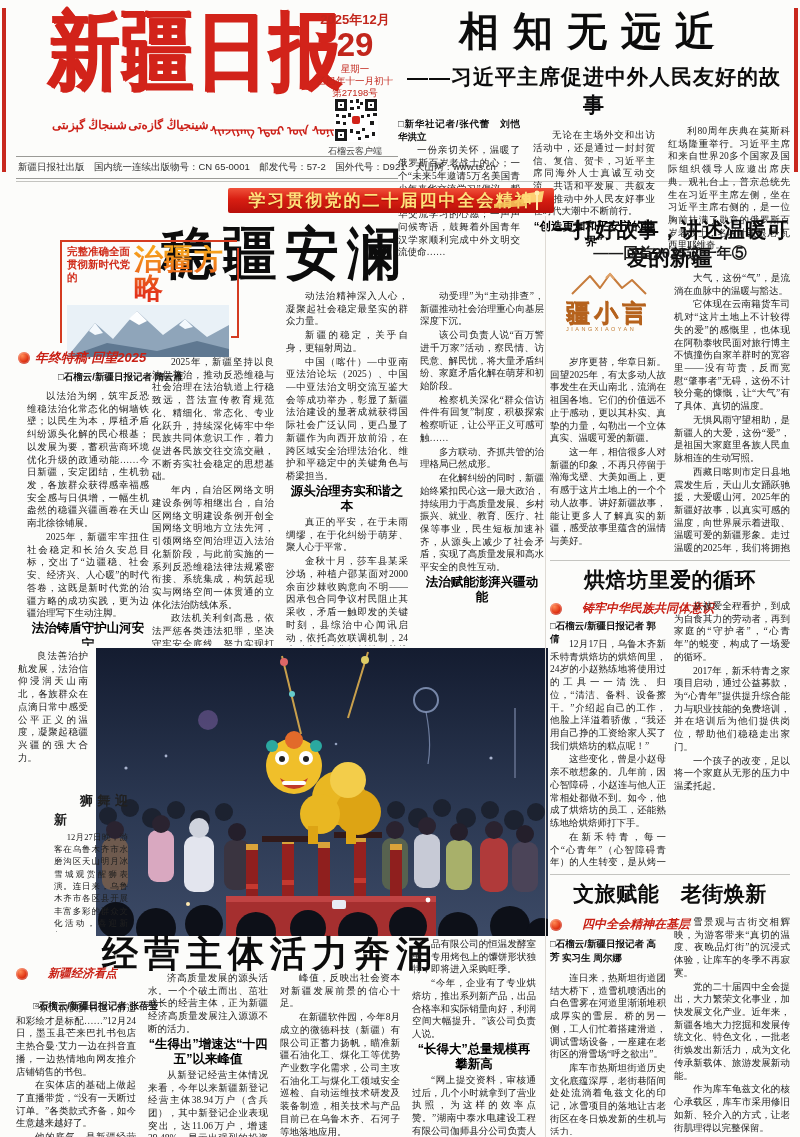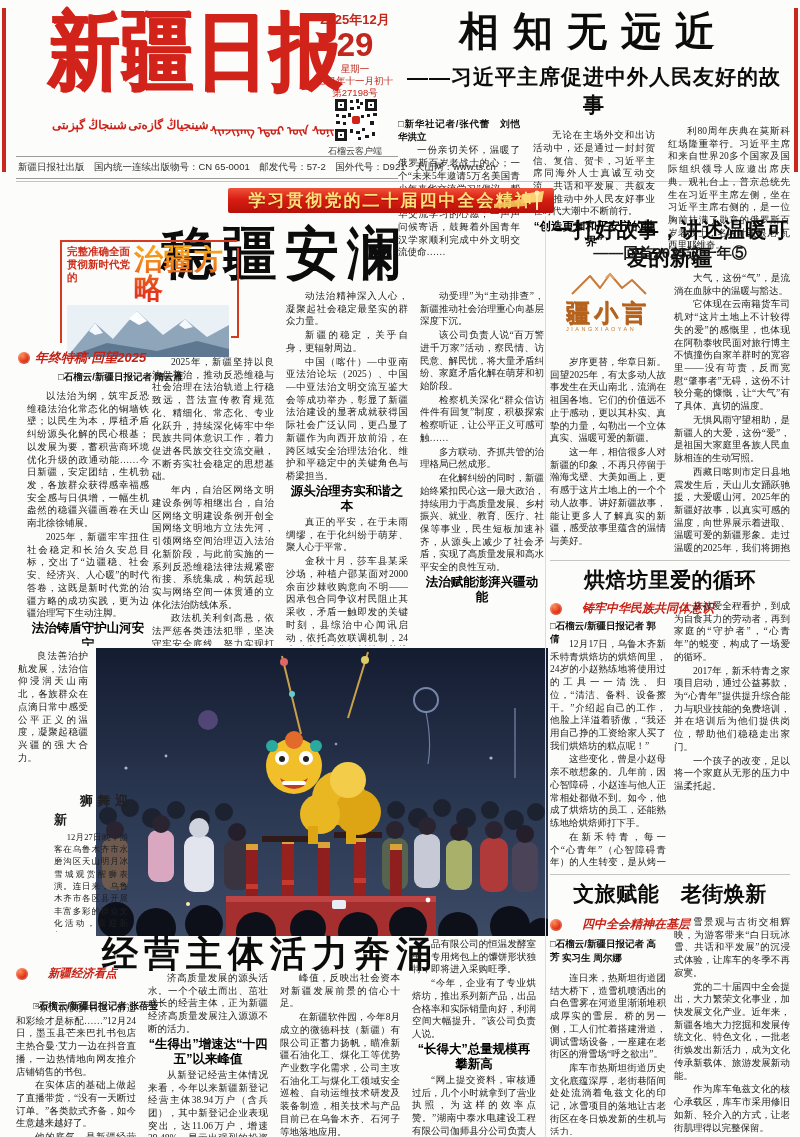--- a/index.html
+++ b/index.html
@@ -439,21 +439,21 @@
   <div class="abs byline" style="left:550px;top:938px;width:118px;margin:0;">□石榴云/新疆日报记者 高 芳</div>
   <div class="abs byline" style="left:562px;top:952px;width:110px;margin:0;">实习生 周尔娜</div>
   <div class="abs col" style="left:550px;top:972px;width:116px;height:163px;">
     <div>
         <p>连日来，热斯坦街道团结大桥下，造雪机喷洒出的白色雪雾在河道里渐渐堆积成厚实的雪层。桥的另一侧，工人们忙着搭建滑道，调试雪场设备，一座建在老街区的滑雪场“呼之欲出”。</p>
         <p>库车市热斯坦街道历史文化底蕴深厚，老街巷陌间处处流淌着龟兹文化的印记，冰雪项目的落地让古老街区在冬日焕发新的生机与活力。</p>
       </div>
   </div>
   <div class="abs col" style="left:674px;top:916px;width:116px;height:219px;">
     <div>
-        <p>雪景观与古街交相辉映，为游客带来“白日玩冰雪、共话和平发展”的沉浸式体验，让库车的冬季不再寂寞。</p>
+        <p>雪景观与古街交相辉映，为游客带来“真切的温度、夜晚品灯街”的沉浸式体验，让库车的冬季不再寂寞。</p>
         <p>党的二十届四中全会提出，大力繁荣文化事业，加快发展文化产业。近年来，新疆各地大力挖掘和发展传统文化、特色文化，一批老街焕发出新活力，成为文化传承新载体、旅游发展新动能。</p>
         <p>作为库车龟兹文化的核心承载区，库车市采用修旧如新、轻介入的方式，让老街肌理得以完整保留。</p>
       </div>
   </div>
 
   <div class="abs headline eco-title" style="left:88px;top:924px;width:364px;margin-top:6px;">经营主体活力奔涌</div>
   <div class="abs label-row" style="left:16px;top:966px;font-size:11.5px;">
     <span class="badge"></span>
     <span>新疆经济看点</span>
   </div>

